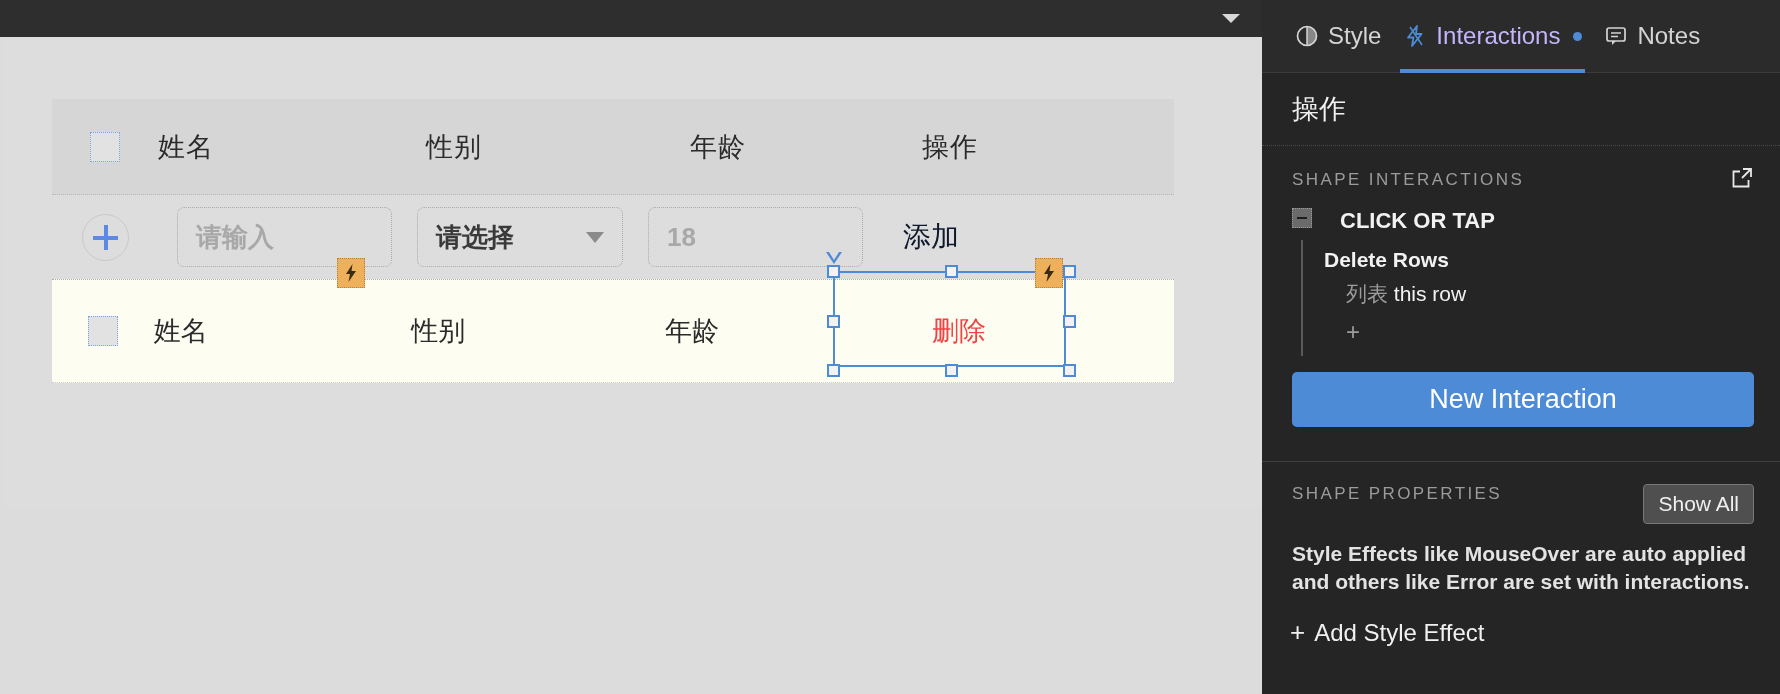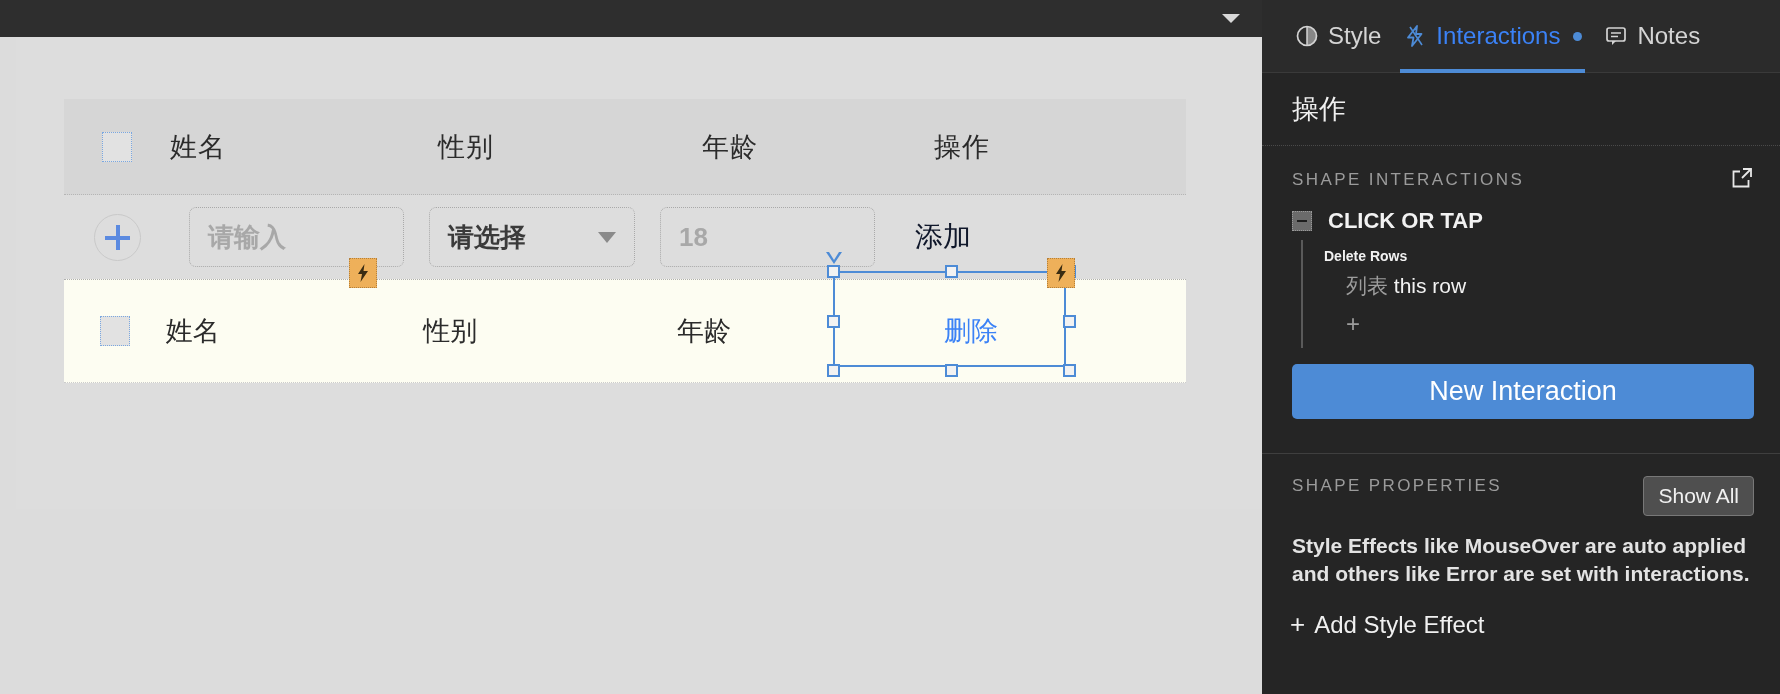--- a/index.html
+++ b/index.html
@@ -24,21 +24,21 @@
   }
   .topbar-chevron {
     position: absolute; right: 22px; top: 14px;
     width: 0; height: 0;
     border-left: 9px solid transparent;
     border-right: 9px solid transparent;
     border-top: 9px solid #d8d8d8;
   }
 
   .canvas {
-    position: absolute; left: 16px; top: 37px;
+    position: absolute; left: 4px; top: 37px;
     width: 1262px; height: 472px;
     background: #dddddd;
   }
 
   
   .tbl { position: absolute; left: 48px; top: 62px; width: 1122px; }
 
   .row-head {
     position: relative;
     height: 96px;
@@ -115,21 +115,21 @@
   
   .row-data {
     position: relative;
     height: 104px;
     background: #fdfdf2;
     border-top: 1px dotted #b0b0b0;
     border-bottom: 1px dotted #cccccc;
     display:flex; align-items:center;
   }
   .cell-text { font-size: 27px; color: #2b2b2b; }
-  .del-text { font-size: 27px; color: #3b82f6; margin-left: 44px; }
+  .del-text { font-size: 27px; color: #ef4444; margin-left: 44px; }
 
   
   .bolt {
     position: absolute;
     width: 28px; height: 30px;
     background: #eeb05a;
     border: 1px dotted #b5803a;
     display:flex; align-items:center; justify-content:center;
     z-index: 40;
   }
@@ -192,21 +192,21 @@
     border-bottom: 1px solid #3a3a3a;
   }
   .tab {
     display:flex; align-items:center; gap: 9px;
     height: 73px;
     padding: 0 11px;
     font-size: 24px;
     color: #d4d4d4;
     position: relative;
   }
-  .tab.active { color: #3b82f6; }
+  .tab.active { color: #c4b5fd; }
   .tab.active::after {
     content:""; position:absolute; left: 8px; right: 8px; bottom: 0;
     height: 4px; background: #4d8bd6;
   }
   .tab .dot {
     width: 9px; height: 9px; border-radius: 50%;
     background: #4d8bd6; margin-left: 4px;
   }
   .tab-ico { width: 24px; height: 24px; display:block; }
 
@@ -224,40 +224,40 @@
     padding: 20px 26px 8px 30px;
   }
   .sec-label {
     font-size: 17px; letter-spacing: 2.4px;
     color: #9b9b9b;
   }
   .popout-ico { width: 24px; height: 24px; }
 
   .int-list { padding: 4px 0 0 0; }
   .int-event {
-    display:flex; align-items:center; gap: 16px;
+    display:flex; gap: 28px;
     padding: 6px 12px 6px 30px;
   }
   .collapse-sq {
     width: 20px; height: 20px;
     background: #6b6b6b;
     border: 1px dotted #9a9a9a;
     display:flex; align-items:center; justify-content:center;
   }
   .collapse-sq i { display:block; width: 10px; height: 2px; background: #1d1d1d; }
   .int-event-name {
     font-size: 22px; font-weight: bold; color: #f2f2f2;
   }
   .int-body {
     margin-left: 39px;
     border-left: 2px solid #5a5a5a;
     padding: 4px 0 8px 21px;
   }
   .int-action {
-    font-size: 14px; font-weight: bold; color: #f2f2f2;
+    font-size: 21px; font-weight: bold; color: #f2f2f2;
     padding: 4px 1px 6px 0;
   }
   .int-target {
     font-size: 21px; color: #f2f2f2;
     padding: 2px 0 4px 22px;
   }
   .int-target .tgt-obj { color: #9d9d9d; }
   .int-plus {
     color: #9d9d9d; font-size: 24px;
     padding: 6px 0 2px 22px;

